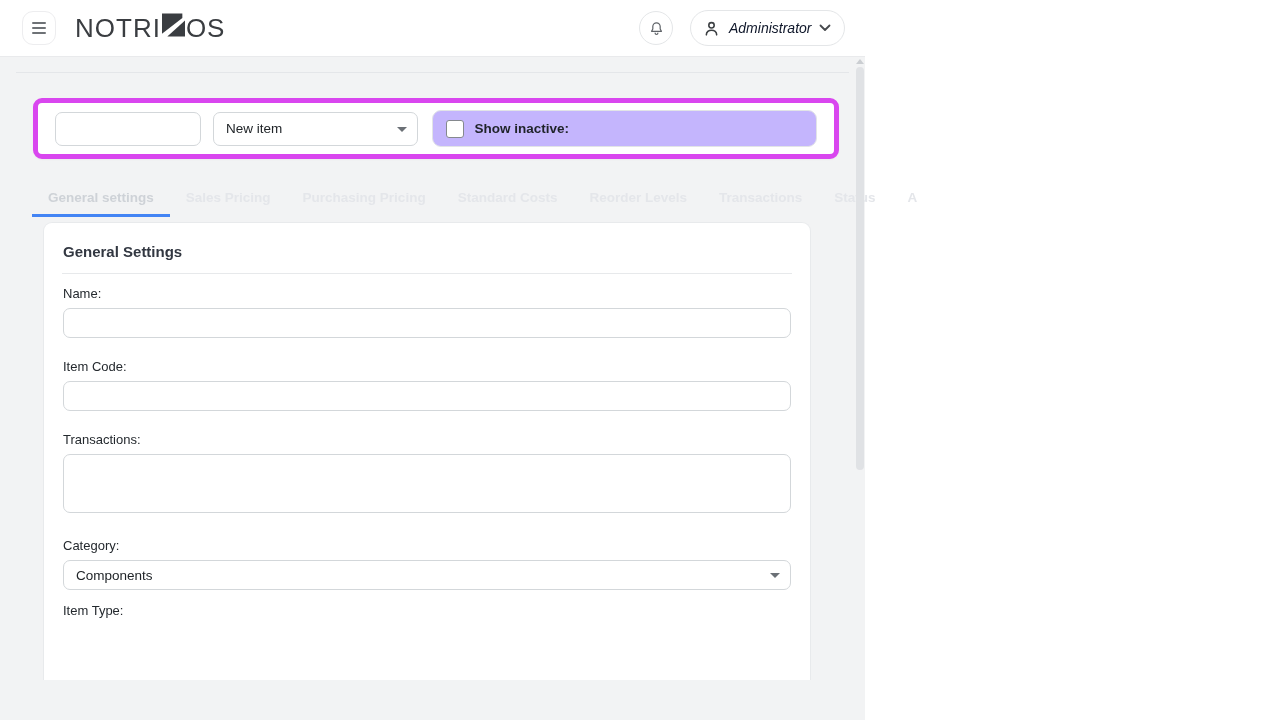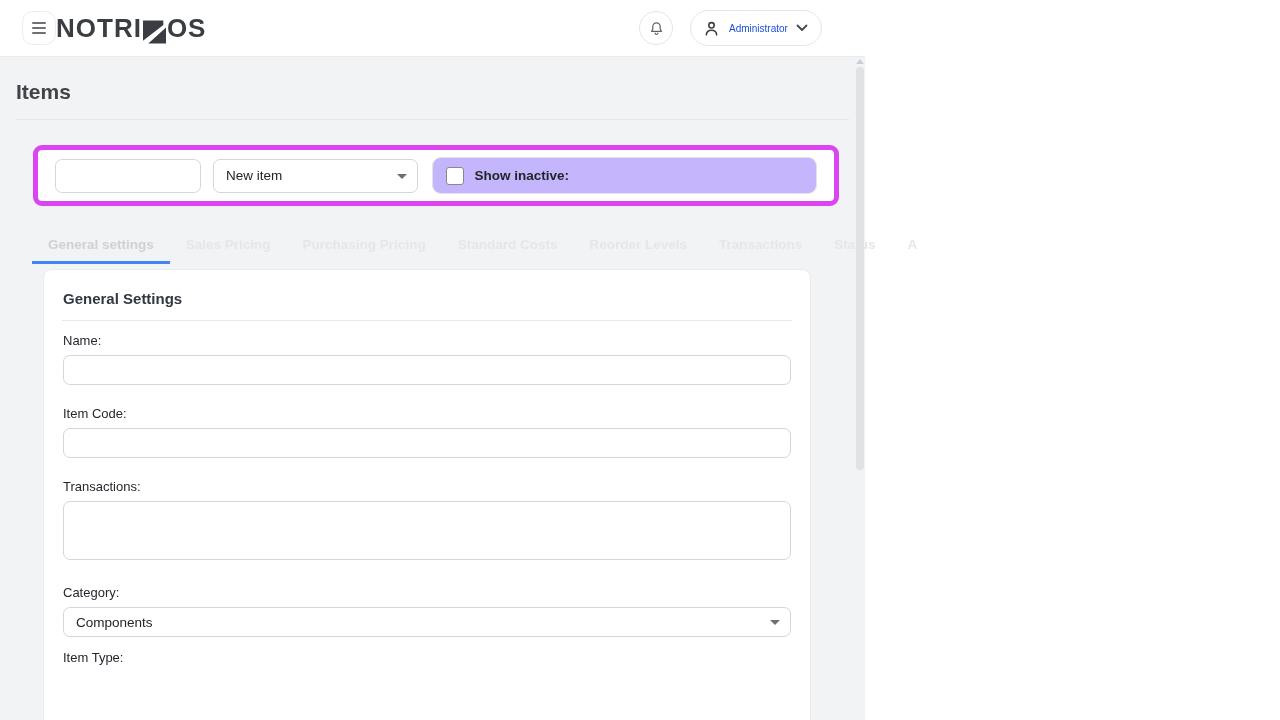--- a/index.html
+++ b/index.html
@@ -7,37 +7,37 @@
     font-family:"Liberation Sans", sans-serif; }
   .app { position:relative; width:865px; height:720px; background:#f2f3f4; }
 
   
   .header { position:relative; height:57px; background:#ffffff; border-bottom:1px solid #e9eaec;
     display:flex; align-items:center; }
   .menu-btn { width:34px; height:34px; margin-left:22px; background:#fff; border:1px solid #ededef;
     border-radius:11px; display:flex; flex-direction:column; align-items:center; justify-content:center;
     gap:3px; cursor:pointer; }
   .menu-btn i { display:block; width:14px; height:2px; background:#6e7276; border-radius:1px; }
-  .logo { display:flex; align-items:flex-end; font-weight:700; font-size:26px;
+  .logo { display:flex; align-items:flex-start; margin-left:19px; font-weight:400; font-size:26px;
     letter-spacing:1px; color:#3a3d41; }
   .logo svg { margin:0 1px; display:block; }
   .search { position:absolute; left:292px; top:10px; width:297px; height:36px; background:#f0f2f3;
     border-radius:18px; display:flex; align-items:center; padding:0 8px 0 14px; }
   .search input { flex:1; border:none; outline:none; background:transparent; font-size:13.5px;
     color:#202124; margin-left:10px; font-family:"Liberation Sans",sans-serif; }
   .search input::placeholder { color:#8b9095; }
   .slash-badge { width:27px; height:23px; background:#ffffff; border:1px solid #d9dbde; border-radius:6px;
     font-size:13px; color:#5f6368; display:flex; align-items:center; justify-content:center; }
   .bell-btn { position:absolute; left:639px; top:11px; width:34px; height:34px; border-radius:50%;
     background:#fff; border:1px solid #e4e6e8; display:flex; align-items:center; justify-content:center;
     cursor:pointer; }
   .user-pill { position:absolute; left:690px; top:10px; height:36px; padding:0 13px 0 11px;
     background:#fff; border:1px solid #e4e6e8; border-radius:18px; display:flex; align-items:center;
     gap:8px; cursor:pointer; }
-  .user-pill .name { font-size:10px; color:#1d4ed8; }
+  .user-pill .name { font-size:14px; color:#0f172a;font-style:italic; }
 
   
   .content { padding:0 16px; }
   .page-title { padding-top:23px; font-size:21px; font-weight:700; color:#3f4449; }
   .title-divider { margin-top:15px; border:none; border-top:1px solid #e4e6e9; }
 
   .filter-card { margin:25px 10px 0 17px; height:61px; background:#ffffff; border:5px solid #d946ef;
     border-radius:9px; box-shadow:0 1px 2px rgba(0,0,0,0.03); display:flex; align-items:center;
     padding:0 17px; }
   .text-input { height:34px; border:1px solid #d3d7da; border-radius:7px; background:#fff;
@@ -115,21 +115,20 @@
         <path d="M5.5 20c0-3.6 2.9-5.8 6.5-5.8s6.5 2.2 6.5 5.8" fill="none" stroke="#3c4043" stroke-width="2" stroke-linecap="round"></path>
       </svg>
       <span class="name">Administrator</span>
       <svg width="12" height="8" viewBox="0 0 12 8">
         <polyline points="1.5,1.5 6,6 10.5,1.5" fill="none" stroke="#46494d" stroke-width="1.8" stroke-linecap="round" stroke-linejoin="round"></polyline>
       </svg>
     </div>
   </div>
 
   <div class="content">
-    <div class="page-title">Items</div>
     <hr class="title-divider">
 
     <div class="filter-card">
       <input type="text" class="text-input" style="">
       <div class="fake-select filter-select">
         <span>New item</span>
         <span class="caret"></span>
       </div>
       <div class="show-inactive">
         <span class="checkbox"></span>

